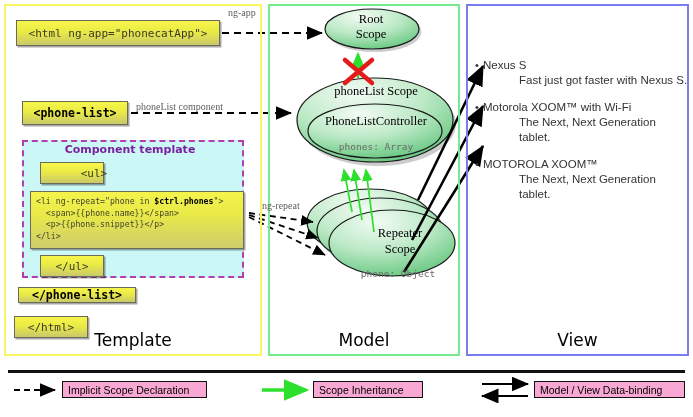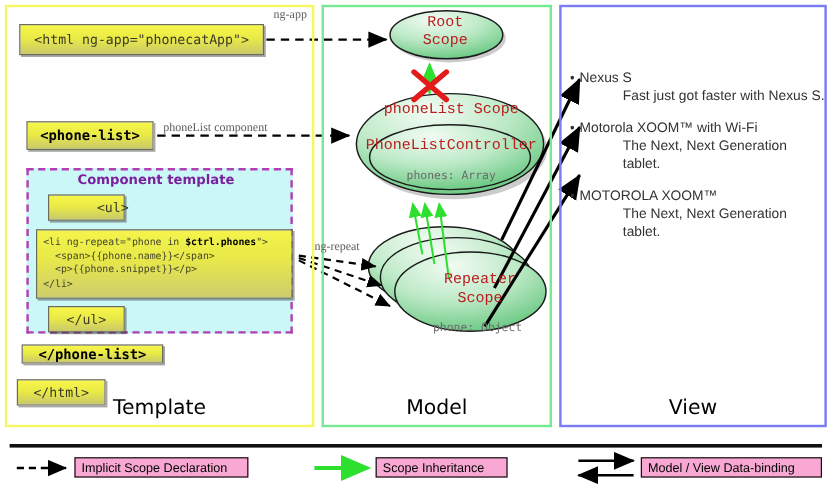--- a/index.html
+++ b/index.html
@@ -68,22 +68,22 @@
   .conn-label{
     position:absolute;font-family:Liberation Serif, serif;
     font-size:10px;color:#5f5f5f;white-space:pre;
   }
   .lab-ngapp   {left:228px;top:7px;}
   .lab-phcomp  {left:136px;top:101px;}
   .lab-ngrep   {left:262px;top:200px;}
 
   
   .ell-text{
-    position:absolute;text-align:center;color:#b91c1c;
-    font-family:Liberation Mono, monospace;pointer-events:none;
+    position:absolute;text-align:center;color:#000000;
+    font-family:Liberation Serif, serif;pointer-events:none;
   }
   .t-root    {left:326px;top:12px;  width:90px;font-size:12.5px;line-height:15px;}
   .t-plscope {left:300px;top:84px;  width:152px;font-size:12.5px;}
   .t-plctrl  {left:300px;top:114px; width:152px;font-size:12.5px;}
   .t-phones  {left:300px;top:141px; width:152px;font-size:9.5px;color:#6a6a6a;
               font-family:"DejaVu Sans Mono","Liberation Mono",monospace;}
   .t-rep     {left:340px;top:225px; width:120px;font-size:12.5px;line-height:16px;}
   .t-phobj   {left:336px;top:268px; width:124px;font-size:9.5px;color:#6a6a6a;
               font-family:"DejaVu Sans Mono","Liberation Mono",monospace;}
 

